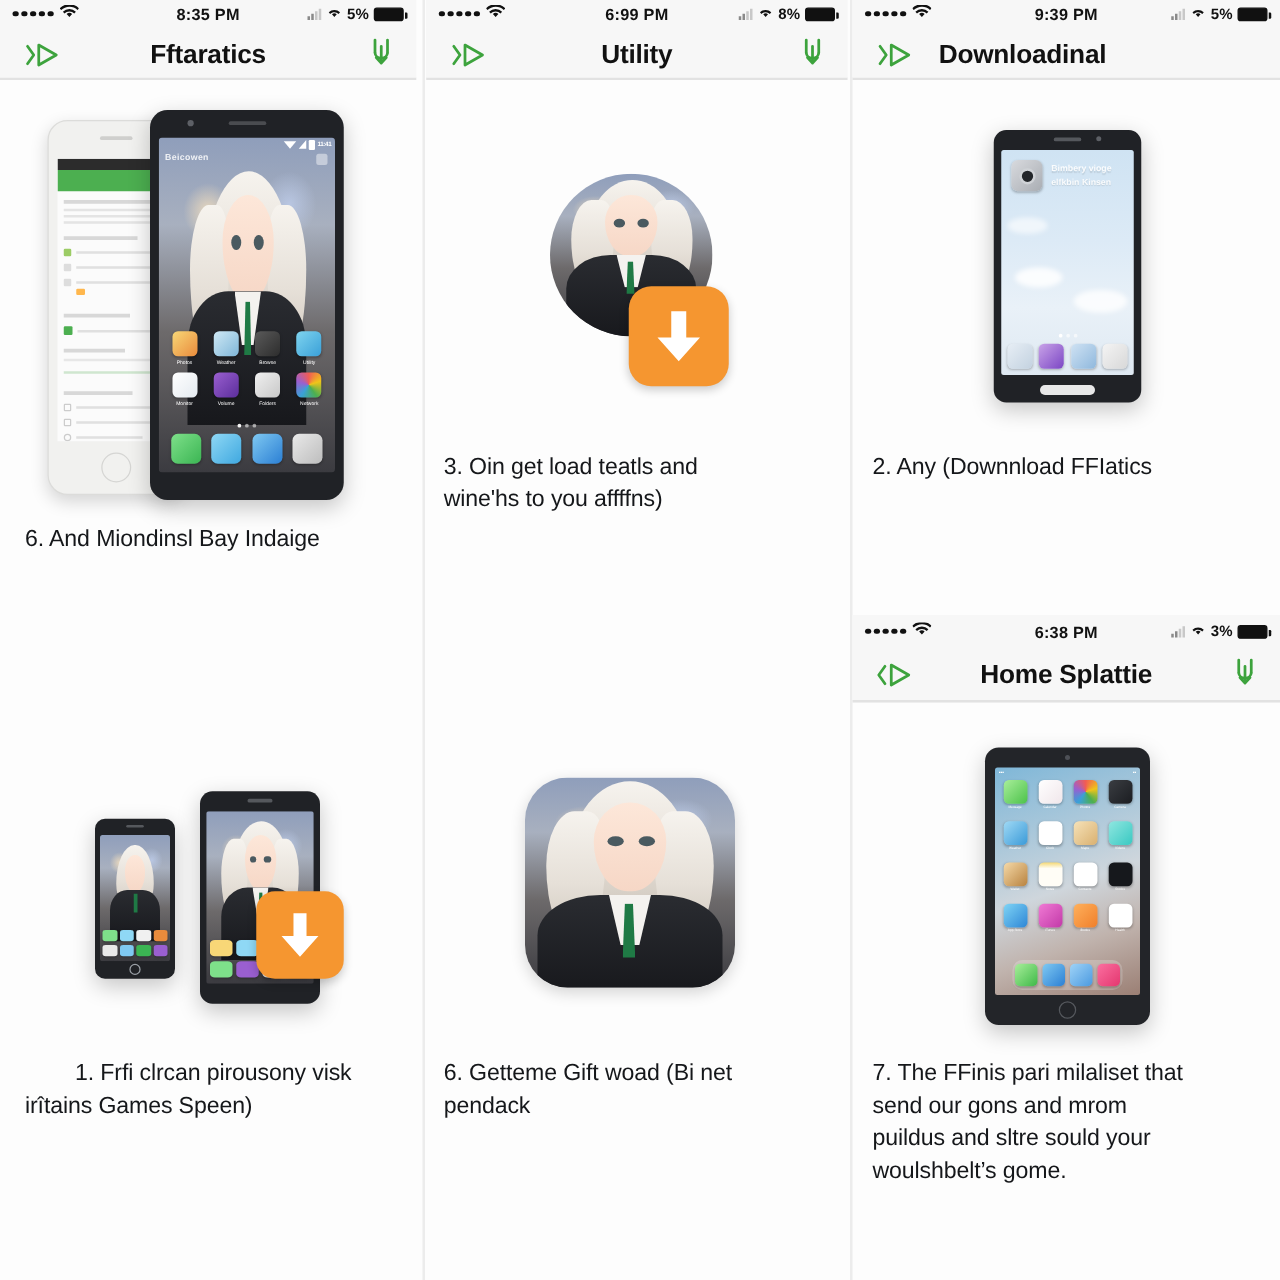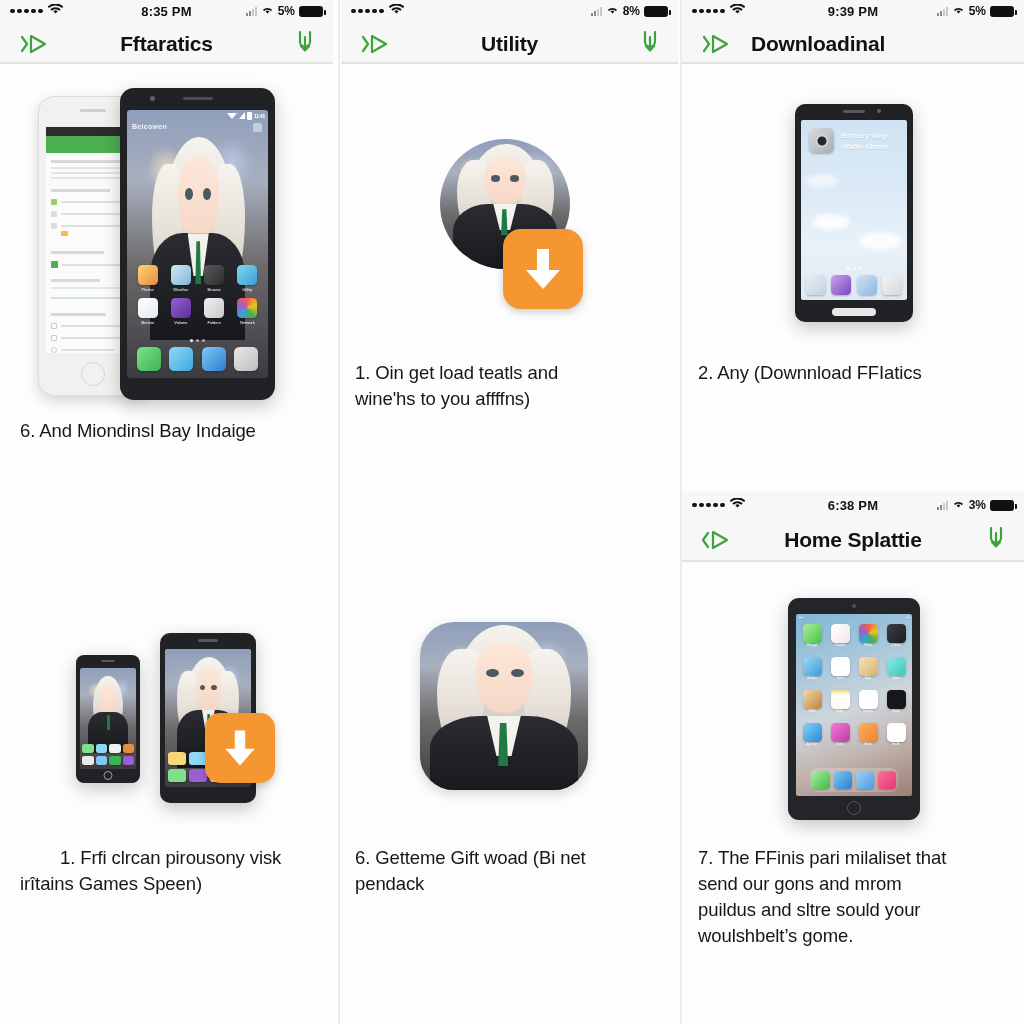--- a/index.html
+++ b/index.html
@@ -276,20 +276,21 @@
             <i></i>
             <i></i>
             <i></i>
           </span>
         <span>
           <svg width="15" height="11" viewBox="0 0 15 11">
               <path d="M7.5 9.6 5.3 7.2a3.2 3.2 0 0 1 4.4 0zM7.5 5.2c-1.5 0-2.9.6-3.9 1.6L2.3 5.3a7.4 7.4 0 0 1 10.4 0l-1.3 1.5a5.5 5.5 0 0 0-3.9-1.6zM7.5 1.4c-2.5 0-4.8 1-6.5 2.6L-.3 2.6A11.2 11.2 0 0 1 7.5-.6c3 0 5.8 1.2 7.8 3.2l-1.3 1.4A9.2 9.2 0 0 0 7.5 1.4z" fill="#111"></path>
             </svg>
         </span>
       </div>
+      <div class="sb-center">6:99 PM</div>
       <div class="sb-right">
         <span class="sb-signal">
             <i></i>
             <i></i>
             <i></i>
             <i></i>
           </span>
         <span>
           <svg width="13" height="10" viewBox="0 0 15 11">
               <path d="M7.5 9.6 5.3 7.2a3.2 3.2 0 0 1 4.4 0zM7.5 5.2c-1.5 0-2.9.6-3.9 1.6L2.3 5.3a7.4 7.4 0 0 1 10.4 0l-1.3 1.5a5.5 5.5 0 0 0-3.9-1.6z" fill="#111"></path>
@@ -484,21 +485,21 @@
     <div class="ch ch-suit" style="left:10%;top:50%;width:80%;height:52%;"></div>
     <div class="ch ch-shirt" style="left:41%;top:50%;width:18%;height:20%;clip-path:polygon(0 0,100% 0,72% 100%,28% 100%);"></div>
     <div class="ch ch-tie" style="left:47%;top:54%;width:5%;height:20%;clip-path:polygon(18% 0,82% 0,100% 100%,0 100%);"></div>
   </div>
   <div class="dl-badge" style="left:503px;top:229px;width:80px;height:80px;border-radius:18px;">
     <svg width="46" height="52" viewBox="0 0 46 52">
       <path d="M17 6 H29 V27 H40 L23 46 L6 27 H17 Z" fill="#ffffff"></path>
     </svg>
   </div>
 
-  <div class="caption" style="left:355px;top:360px;width:300px;">1.  Oin get load teatls and</div>
+  <div class="caption" style="left:355px;top:360px;width:300px;">3.  Oin get load teatls and</div>
   <div class="caption" style="left:355px;top:386px;width:300px;">wine'hs to you affffns)</div>
 
   <div class="device phone-black" style="left:795px;top:104px;width:118px;height:218px;border-radius:10px;">
     <div style="position:absolute;left:50%;top:6px;transform:translateX(-50%);width:22px;height:2.5px;border-radius:2px;background:#55585d;"></div>
     <div style="position:absolute;right:32px;top:5px;width:4px;height:4px;border-radius:50%;background:#5d6066;"></div>
 
     <div class="scr" style="left:6px;top:16px;right:6px;bottom:22px;border-radius:2px;
          background:linear-gradient(180deg,#cfe3f3 0%,#dceaf6 40%,#e9f1f8 70%,#dfe9f2 100%);">
       <div style="position:absolute;left:10%;top:52%;width:36%;height:9%;background:rgba(255,255,255,.85);border-radius:50%;filter:blur(2px);"></div>
       <div style="position:absolute;left:55%;top:62%;width:40%;height:10%;background:rgba(255,255,255,.8);border-radius:50%;filter:blur(2px);"></div>

